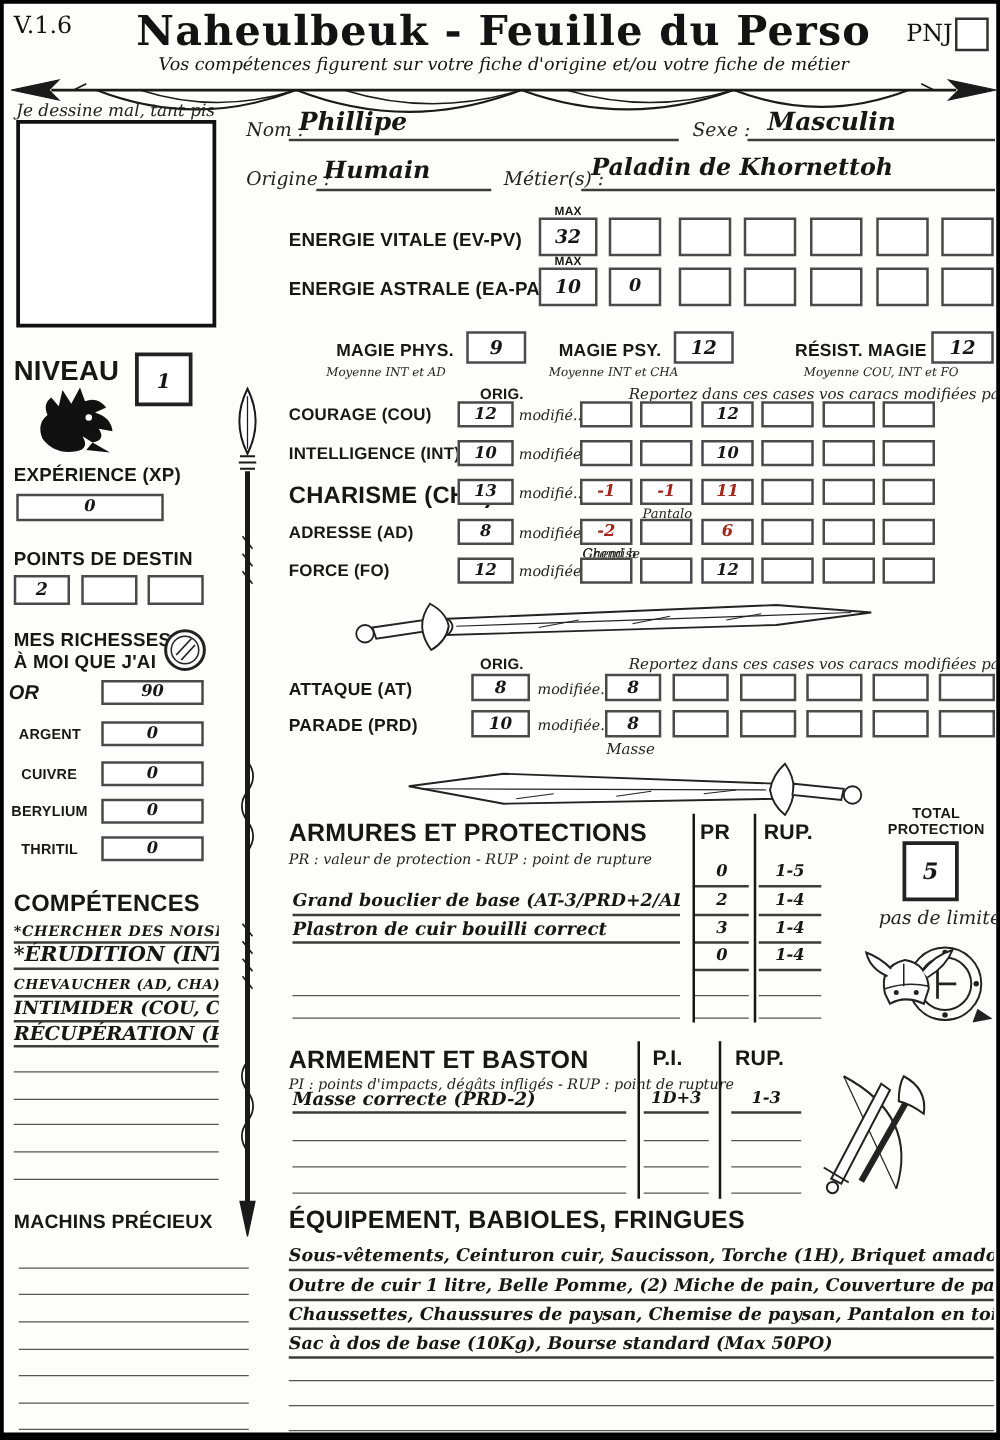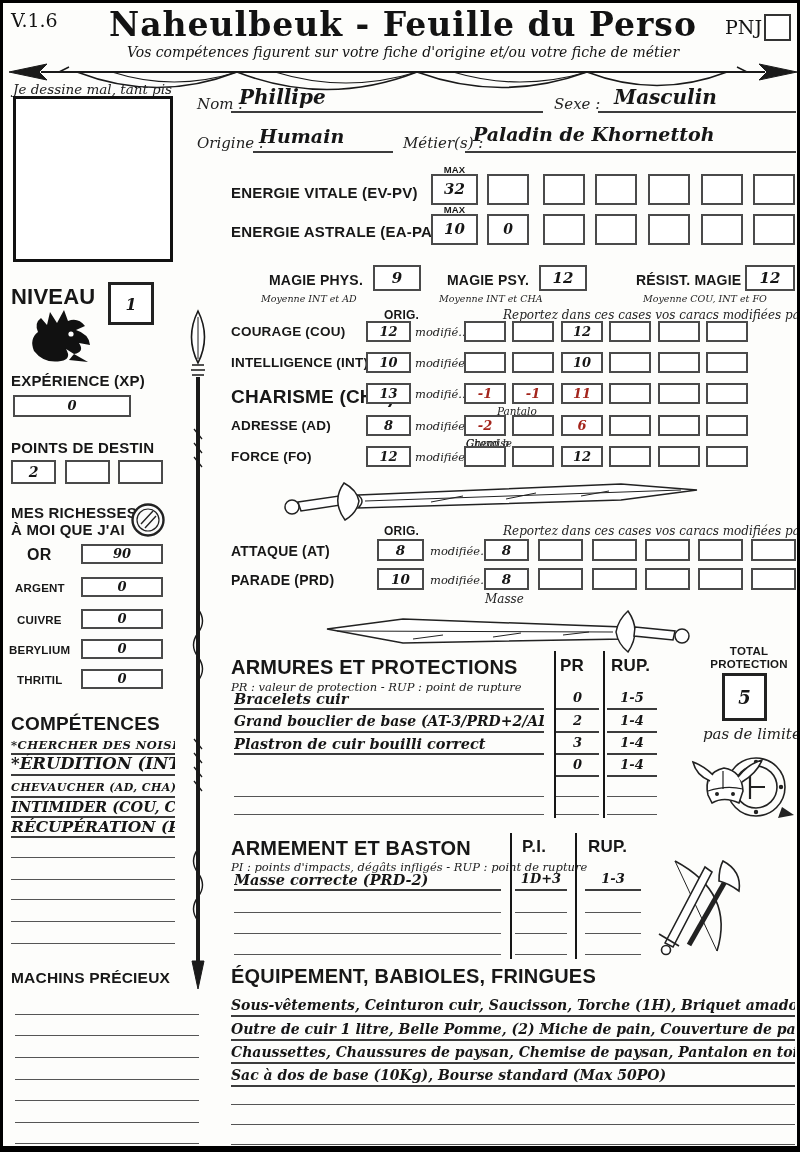--- a/index.html
+++ b/index.html
@@ -77,21 +77,21 @@
   <div class="lbl" style="left:8px;top:501px;font-size:15px;">MES RICHESSES</div>
   <div class="lbl" style="left:8px;top:518px;font-size:15px;">À MOI QUE J'AI</div>
   <div class="abs" style="left:127px;top:499px;">
     <svg width="36" height="36" viewBox="0 0 36 36">
       <circle cx="18" cy="18" r="15.5" fill="#fbfbfb" stroke="#222" stroke-width="2.4"></circle>
       <circle cx="18" cy="18" r="11" fill="none" stroke="#222" stroke-width="1.2"></circle>
       <path d="M11,22 L23,9 M15,26 L26,14" stroke="#222" stroke-width="1.4"></path>
     </svg>
   </div>
 
-  <div class="lbl" style="left:24px;top:543px;font-size:16px;">OR</div>
+  <div class="lbl" style="left:4px;top:543px;font-size:16px;font-style:italic;">OR</div>
   <div class="cell hw" style="left:78px;top:541px;width:82px;height:20px;line-height:16px;font-size:13px;">90</div>
 
   <div class="lbl" style="left:12px;top:579px;font-size:11.5px;">ARGENT</div>
   <div class="cell hw" style="left:78px;top:574px;width:82px;height:20px;line-height:16px;font-size:13px;">0</div>
 
   <div class="lbl" style="left:14px;top:611px;font-size:11.5px;">CUIVRE</div>
   <div class="cell hw" style="left:78px;top:606px;width:82px;height:20px;line-height:16px;font-size:13px;">0</div>
 
   <div class="lbl" style="left:6px;top:641px;font-size:11.5px;">BERYLIUM</div>
   <div class="cell hw" style="left:78px;top:636px;width:82px;height:20px;line-height:16px;font-size:13px;">0</div>
@@ -204,21 +204,21 @@
   <div class="lbl" style="left:228px;top:383px;font-size:19px;">CHARISME (CHA)</div>
   <div class="cell hw" style="left:363px;top:380px;width:45px;height:21px;line-height:17px;font-size:13px;">13</div>
   <div class="script" style="left:412px;top:384px;font-size:11.5px;">modifié...</div>
   <div class="cell hw red" style="left:461px;top:380px;width:42px;height:21px;line-height:17px;font-size:13px;">-1</div>
   <div class="cell hw red" style="left:509px;top:380px;width:42px;height:21px;line-height:17px;font-size:13px;">-1</div>
   <div class="cell hw red" style="left:558px;top:380px;width:42px;height:21px;line-height:17px;font-size:13px;">11</div>
   <div class="cell hw" style="left:606px;top:380px;width:42px;height:21px;line-height:17px;font-size:13px;"></div>
   <div class="cell hw" style="left:655px;top:380px;width:42px;height:21px;line-height:17px;font-size:13px;"></div>
   <div class="cell hw" style="left:703px;top:380px;width:42px;height:21px;line-height:17px;font-size:13px;"></div>
   <div class="script" style="left:463px;top:402px;font-size:10.5px;margin-top:32px;">Chemise</div>
-  <div class="script" style="left:494px;top:402px;font-size:10.5px;text-align:right;">Pantalo</div>
+  <div class="script" style="left:511px;top:402px;font-size:10.5px;text-align:right;">Pantalo</div>
 
   <div class="lbl" style="left:228px;top:415px;font-size:13.5px;">ADRESSE (AD)</div>
   <div class="cell hw" style="left:363px;top:412px;width:45px;height:21px;line-height:17px;font-size:13px;">8</div>
   <div class="script" style="left:412px;top:416px;font-size:11.5px;">modifiée...</div>
   <div class="cell hw red" style="left:461px;top:412px;width:42px;height:21px;line-height:17px;font-size:13px;">-2</div>
   <div class="cell hw" style="left:509px;top:412px;width:42px;height:21px;line-height:17px;font-size:13px;"></div>
   <div class="cell hw red" style="left:558px;top:412px;width:42px;height:21px;line-height:17px;font-size:13px;">6</div>
   <div class="cell hw" style="left:606px;top:412px;width:42px;height:21px;line-height:17px;font-size:13px;"></div>
   <div class="cell hw" style="left:655px;top:412px;width:42px;height:21px;line-height:17px;font-size:13px;"></div>
   <div class="cell hw" style="left:703px;top:412px;width:42px;height:21px;line-height:17px;font-size:13px;"></div>
@@ -284,21 +284,20 @@
     </svg>
   </div>
 
   <div class="lbl" style="left:228px;top:653px;font-size:20px;">ARMURES ET PROTECTIONS</div>
   <div class="lbl" style="left:557px;top:653px;font-size:17px;">PR</div>
   <div class="lbl" style="left:608px;top:653px;font-size:17px;">RUP.</div>
   <div class="script" style="left:228px;top:677px;font-size:11.5px;">PR : valeur de protection - RUP : point de rupture</div>
   <div class="vline" style="left:551px;top:648px;height:167px;"></div>
   <div class="vline" style="left:600px;top:648px;height:167px;"></div>
 
-  <div class="field hw" style="left:231px;top:687px;width:310px;height:20px;font-size:14.5px;">Bracelets cuir</div>
   <div class="field hw ctr" style="left:553px;top:687px;width:43px;height:20px;font-size:13px;">0</div>
   <div class="field hw ctr" style="left:604px;top:687px;width:50px;height:20px;font-size:13px;">1-5</div>
 
   <div class="field hw" style="left:231px;top:710px;width:310px;height:20px;font-size:14px;">Grand bouclier de base (AT-3/PRD+2/AD-2)</div>
   <div class="field hw ctr" style="left:553px;top:710px;width:43px;height:20px;font-size:13px;">2</div>
   <div class="field hw ctr" style="left:604px;top:710px;width:50px;height:20px;font-size:13px;">1-4</div>
 
   <div class="field hw" style="left:231px;top:732px;width:310px;height:20px;font-size:14.5px;">Plastron de cuir bouilli correct</div>
   <div class="field hw ctr" style="left:553px;top:732px;width:43px;height:20px;font-size:13px;">3</div>
   <div class="field hw ctr" style="left:604px;top:732px;width:50px;height:20px;font-size:13px;">1-4</div>

